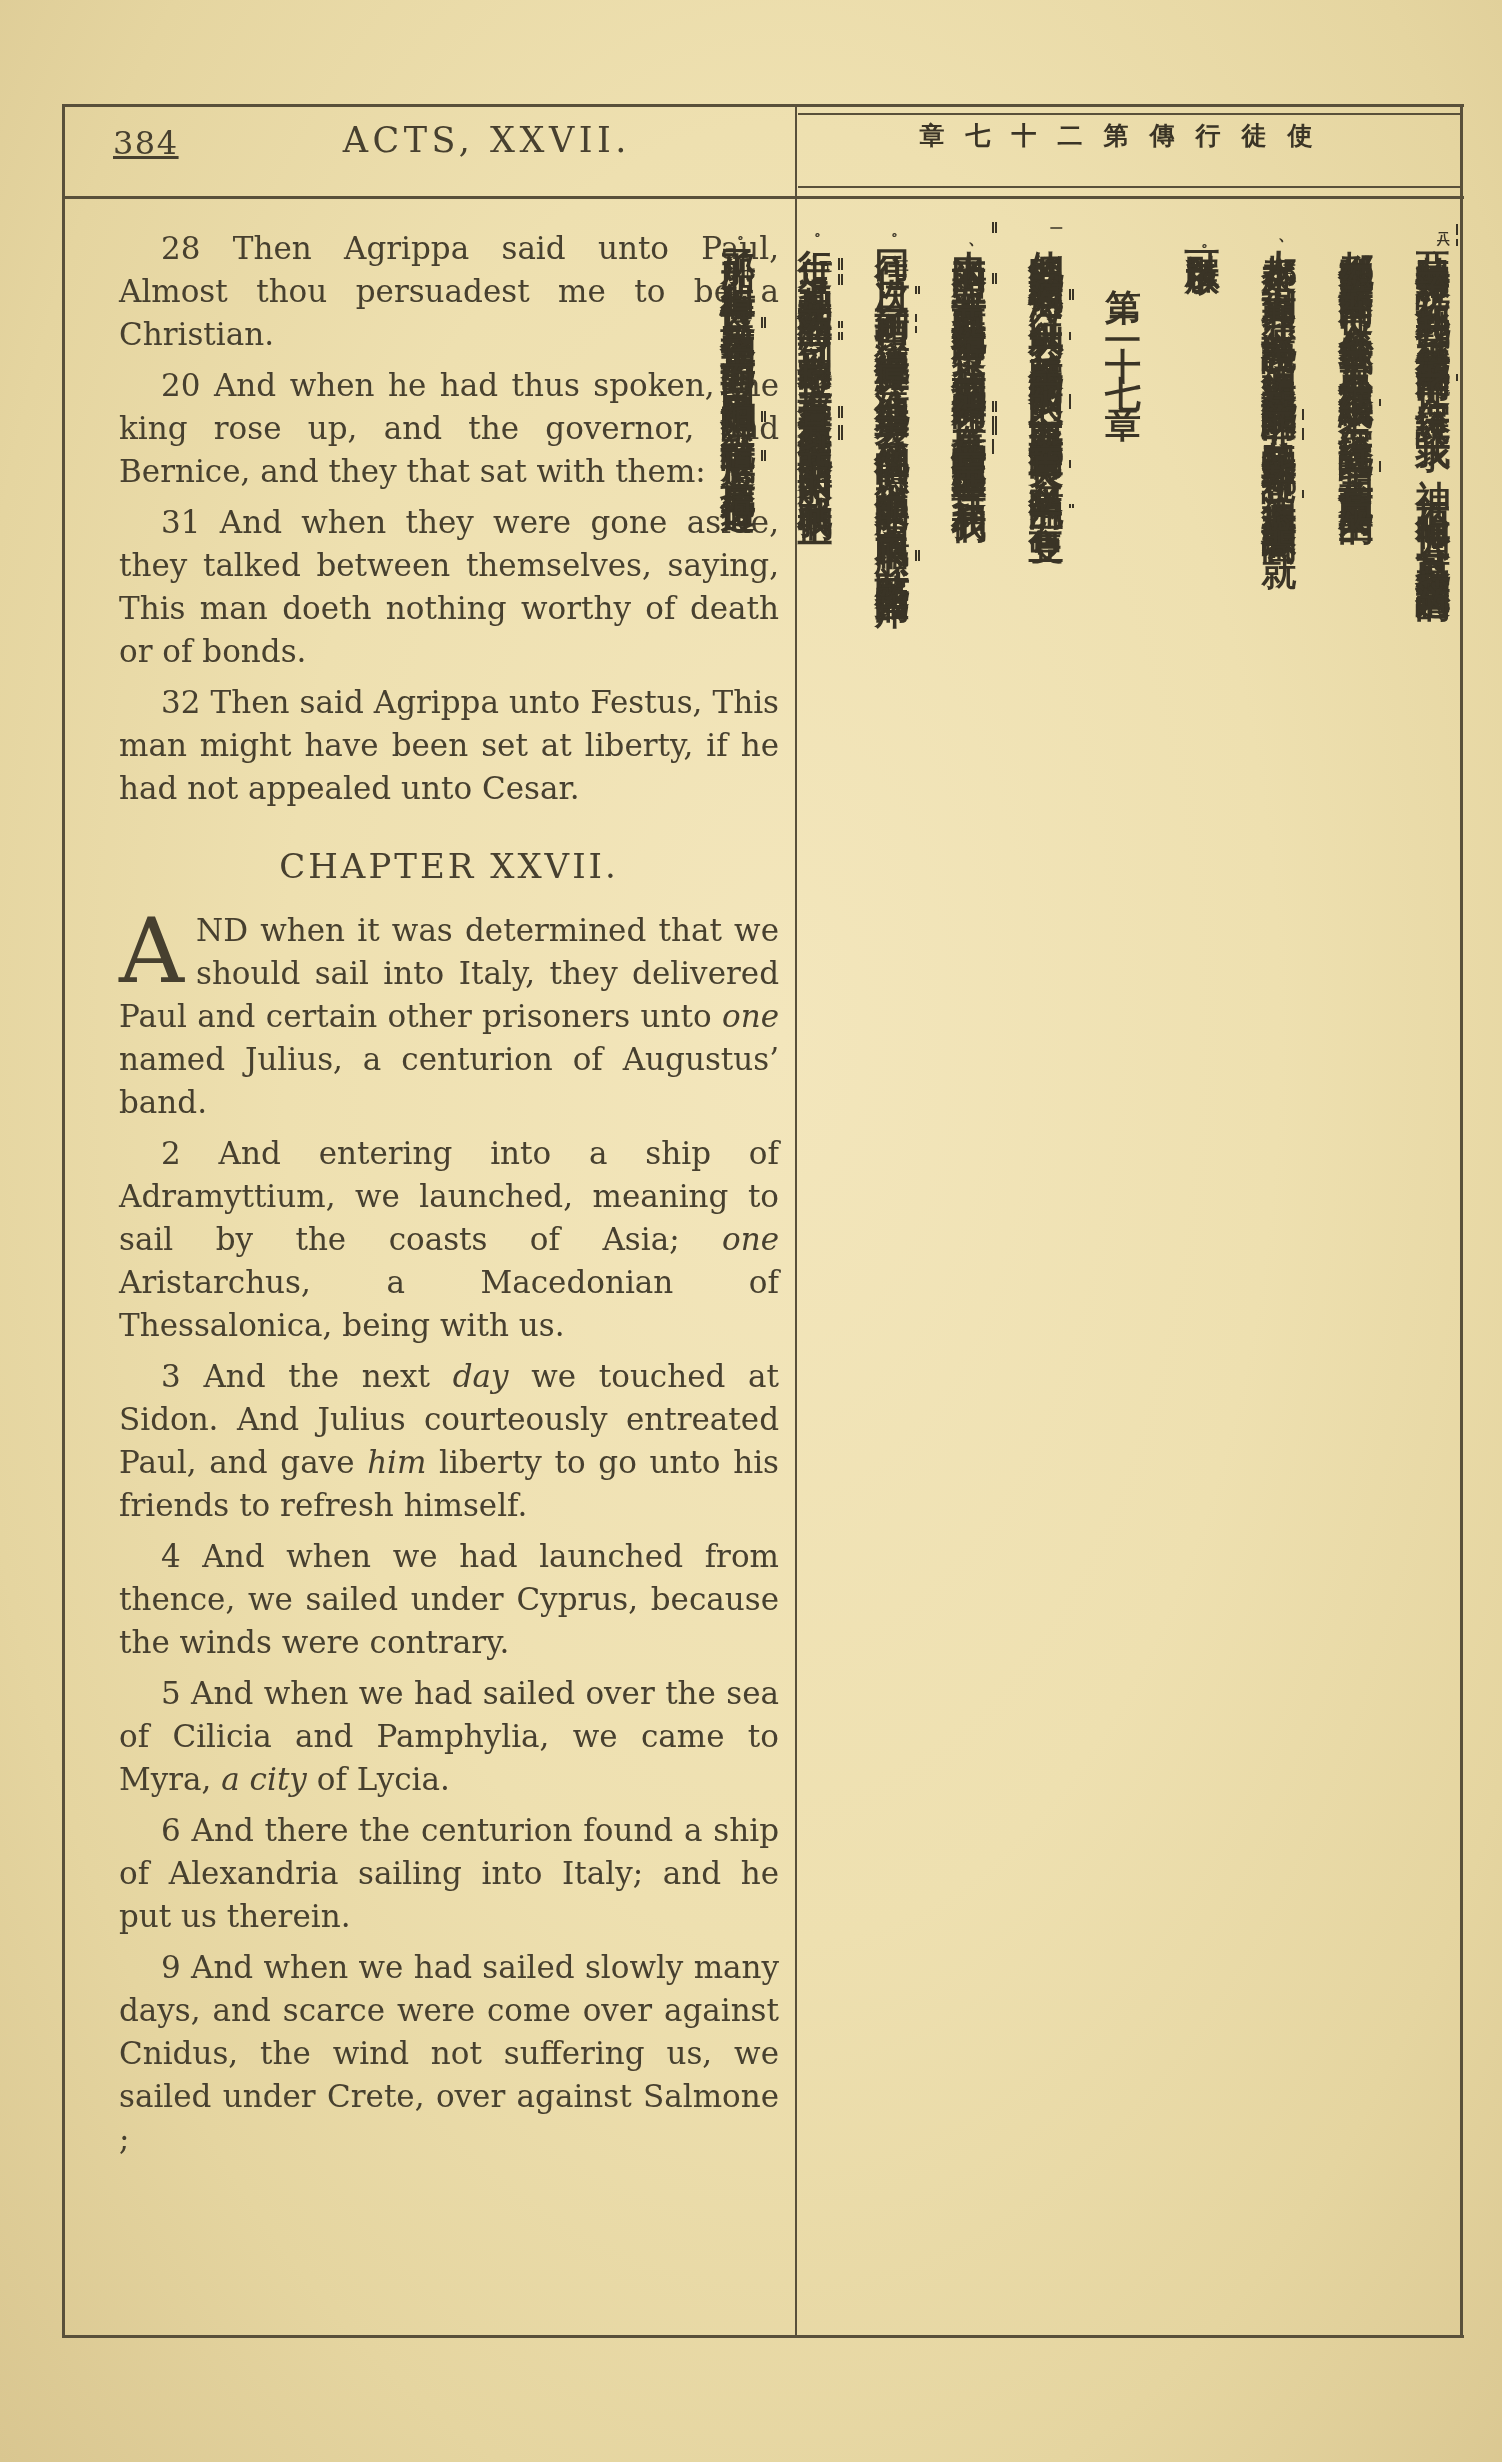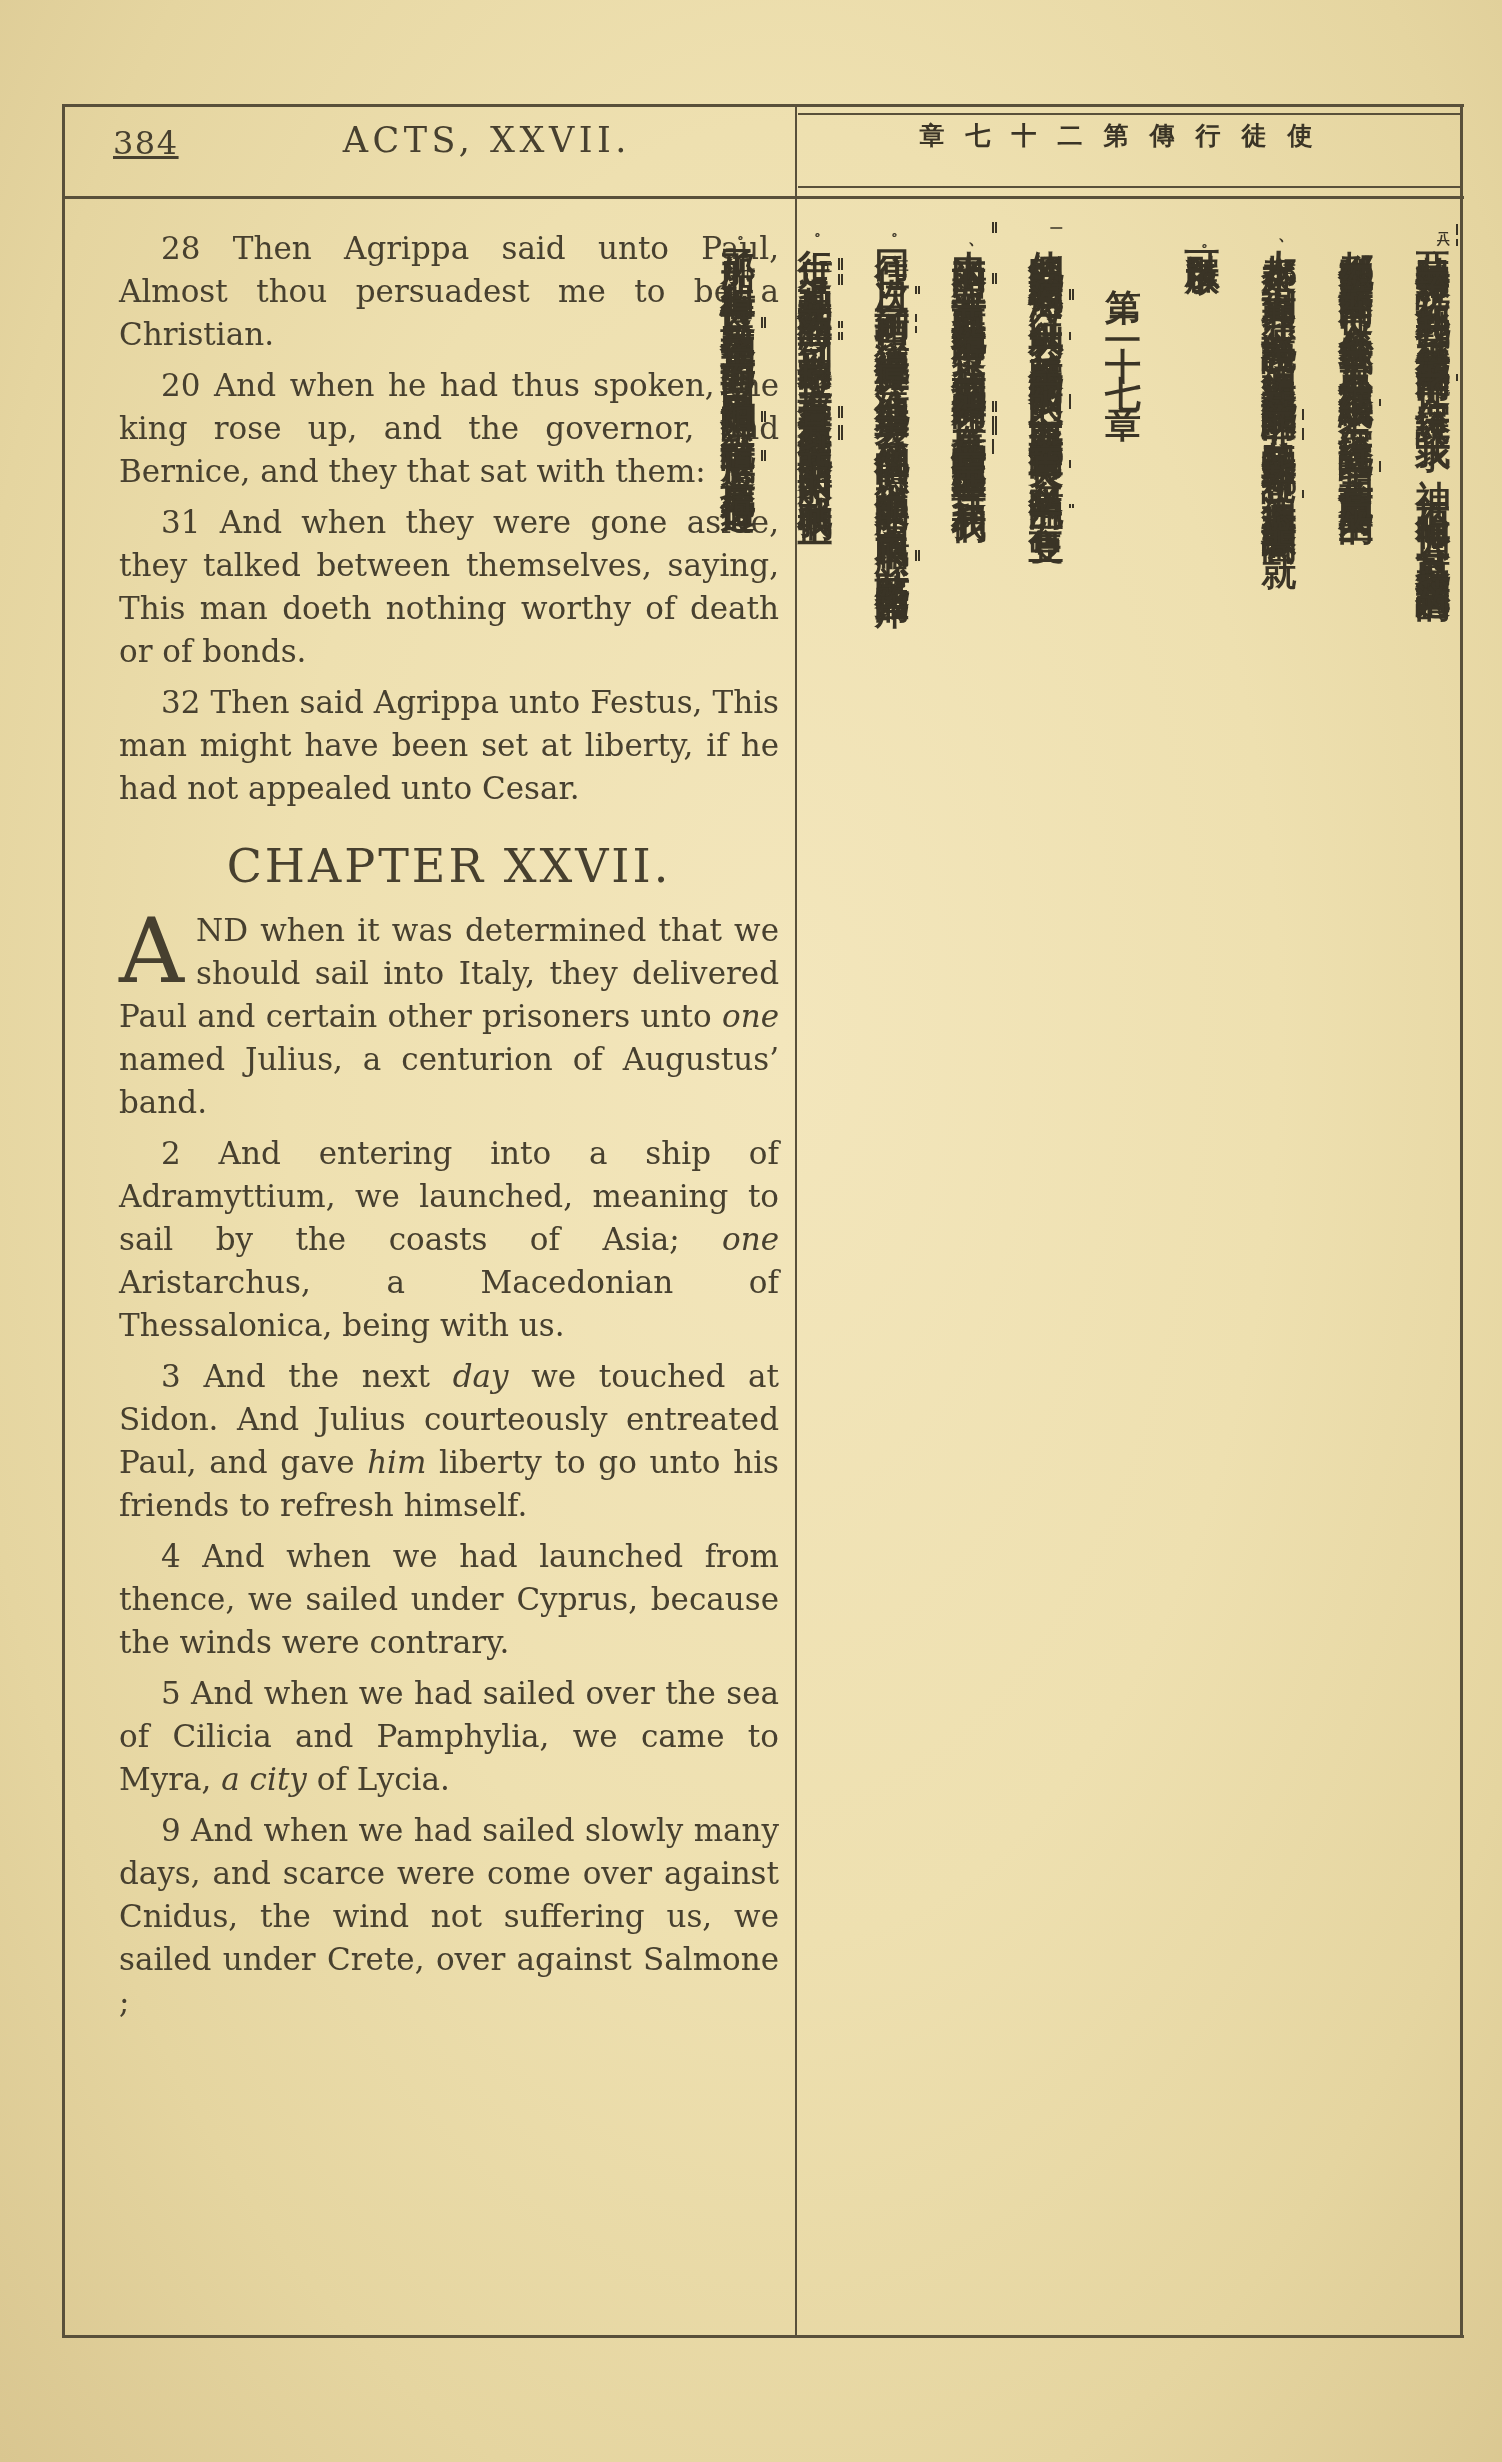--- a/index.html
+++ b/index.html
@@ -29,21 +29,21 @@
     font-size:35px;letter-spacing:4.5px;}
   .runhead-zh{position:absolute;left:826px;top:119px;width:601px;text-align:center;
     font-size:25px;font-weight:bold;letter-spacing:21px;color:#3a3426;
     font-family:"DejaVu Serif", serif;}
   
   .ecol{position:absolute;left:111px;top:219px;width:676px;
     font-size:31px;line-height:43px;text-align:justify;color:#47402f;}
   .ecol p{margin:8px;text-indent:42px;}
   .ecol p.dropPara{text-indent:0;}
   .dropcap{float:left;font-size:90px;line-height:71px;padding:6px 12px 0 0;}
-  .chapterHead{text-align:center;margin:35px 0 21px 0;font-size:46px;letter-spacing:3px;}
+  .chapterHead{text-align:center;margin:35px 0 21px 0;font-size:34px;letter-spacing:3px;}
   
   .zwrap{position:absolute;left:808px;top:222px;width:648px;height:2096px;
     writing-mode:vertical-rl;color:#3a3426;}
   .zcol{white-space:nowrap;margin-left:30px;font-size:35px;font-weight:bold;
     letter-spacing:3.8px;font-family:"DejaVu Serif", serif;}
   .zcol.zhead{padding-top:39px;font-size:36px;letter-spacing:28.5px;}
   .vnum{font-size:12.8px;letter-spacing:0.8px;position:relative;right:-10.5px;font-weight:bold;}
   .punct{font-size:16.5px;position:relative;right:-6.8px;}
   .pname{border-right:2.3px solid #3a3426;padding-right:2.3px;}
   .plname{border-right:5.3px double #3a3426;padding-right:1.5px;}
@@ -70,20 +70,21 @@
       <p><span>28 Then Agrippa said unto Paul, Almost thou persuadest me to be a Christian.</span></p>
       <p><span>20 And when he had thus spoken, the king rose up, and the governor, and Bernice, and they that sat with them:</span></p>
       <p><span>31 And when they were gone aside, they talked between themselves, saying, This man doeth nothing worthy of death or of bonds.</span></p>
       <p><span>32 Then said Agrippa unto Festus, This man might have been set at liberty, if he had not appealed unto Cesar.</span></p>
       <div class="chapterHead">CHAPTER XXVII.</div>
       <p class="dropPara"><span class="dropcap">A</span><span>ND when it was determined that we should sail into Italy, they delivered Paul and certain other prisoners unto </span><i>one</i><span> named Julius, a centurion of Augustus’ band.</span></p>
       <p><span>2 And entering into a ship of Adramyttium, we launched, meaning to sail by the coasts of Asia; </span><i>one</i><span> Aristarchus, a Macedonian of Thessalonica, being with us.</span></p>
       <p><span>3 And the next </span><i>day</i><span> we touched at Sidon. And Julius courteously entreated Paul, and gave </span><i>him</i><span> liberty to go unto his friends to refresh himself.</span></p>
       <p><span>4 And when we had launched from thence, we sailed under Cyprus, because the winds were contrary.</span></p>
       <p><span>5 And when we had sailed over the sea of Cilicia and Pamphylia, we came to Myra, </span><i>a city</i><span> of Lycia.</span></p>
+      <p><span>6 And there the centurion found a ship of Alexandria sailing into Italy; and he put us therein.</span></p>
       <p><span>9 And when we had sailed slowly many days, and scarce were come over against Cnidus, the wind not suffering us, we sailed under Crete, over against Salmone ;</span></p>
     </div>
 
   <div class="zwrap">
       <div class="zcol"><span class="vnum">二八</span><span class="pname">亞基帕</span><span>對</span><span class="pname">保羅</span><span>說<span class="punct">、</span>你如此勸我<span class="punct">、</span>幾乎使我作基督的門徒了<span class="punct">。</span></span><span class="vnum">二九</span><span class="pname">保羅</span><span>說<span class="punct">、</span>我求　神<span class="punct">、</span>不但叫你一個人<span class="punct">、</span>就是今日一切聽我講道的<span class="punct">、</span></span></div>
       <div class="zcol"><span>都叫他們不止幾乎作基督的門徒<span class="punct">、</span>必全然像我<span class="punct">、</span>只不要像我在這縲絏之中<span class="punct">。</span></span><span class="vnum">三十</span><span class="pname">保羅</span><span>說完這話<span class="punct">、</span>王和方伯並</span><span class="pname">百尼基</span><span>與同坐的</span></div>
       <div class="zcol"><span>人都起來<span class="punct">、</span></span><span class="vnum">三一</span><span>退到裏面<span class="punct">、</span>彼此商議說<span class="punct">、</span>這個人並沒有犯該死該鎖綁的罪<span class="punct">。</span></span><span class="vnum">三二</span><span class="pname">亞基帕</span><span>又對</span><span class="pname">非斯都</span><span>說<span class="punct">、</span>這個人若沒有求</span><span class="pname">該撒</span><span>審問<span class="punct">、</span>就</span></div>
       <div class="zcol"><span>可以釋放了<span class="punct">。</span></span></div>
       <div class="zcol zhead"><span>第二十七章</span></div>
       <div class="zcol"><span class="vnum">一</span><span>他們既然定意叫我們泛海<span class="punct">、</span>往</span><span class="plname">以大利</span><span>去<span class="punct">、</span>就將</span><span class="pname">保羅</span><span>和別的被囚的人<span class="punct">、</span>交與</span><span class="pname">西巴斯都</span><span>營裏的百夫長<span class="punct">、</span>名叫</span><span class="pname">猶流</span><span>的<span class="punct">。</span></span><span class="vnum">二</span><span>有一隻</span><span class="plname">亞</span></div>

